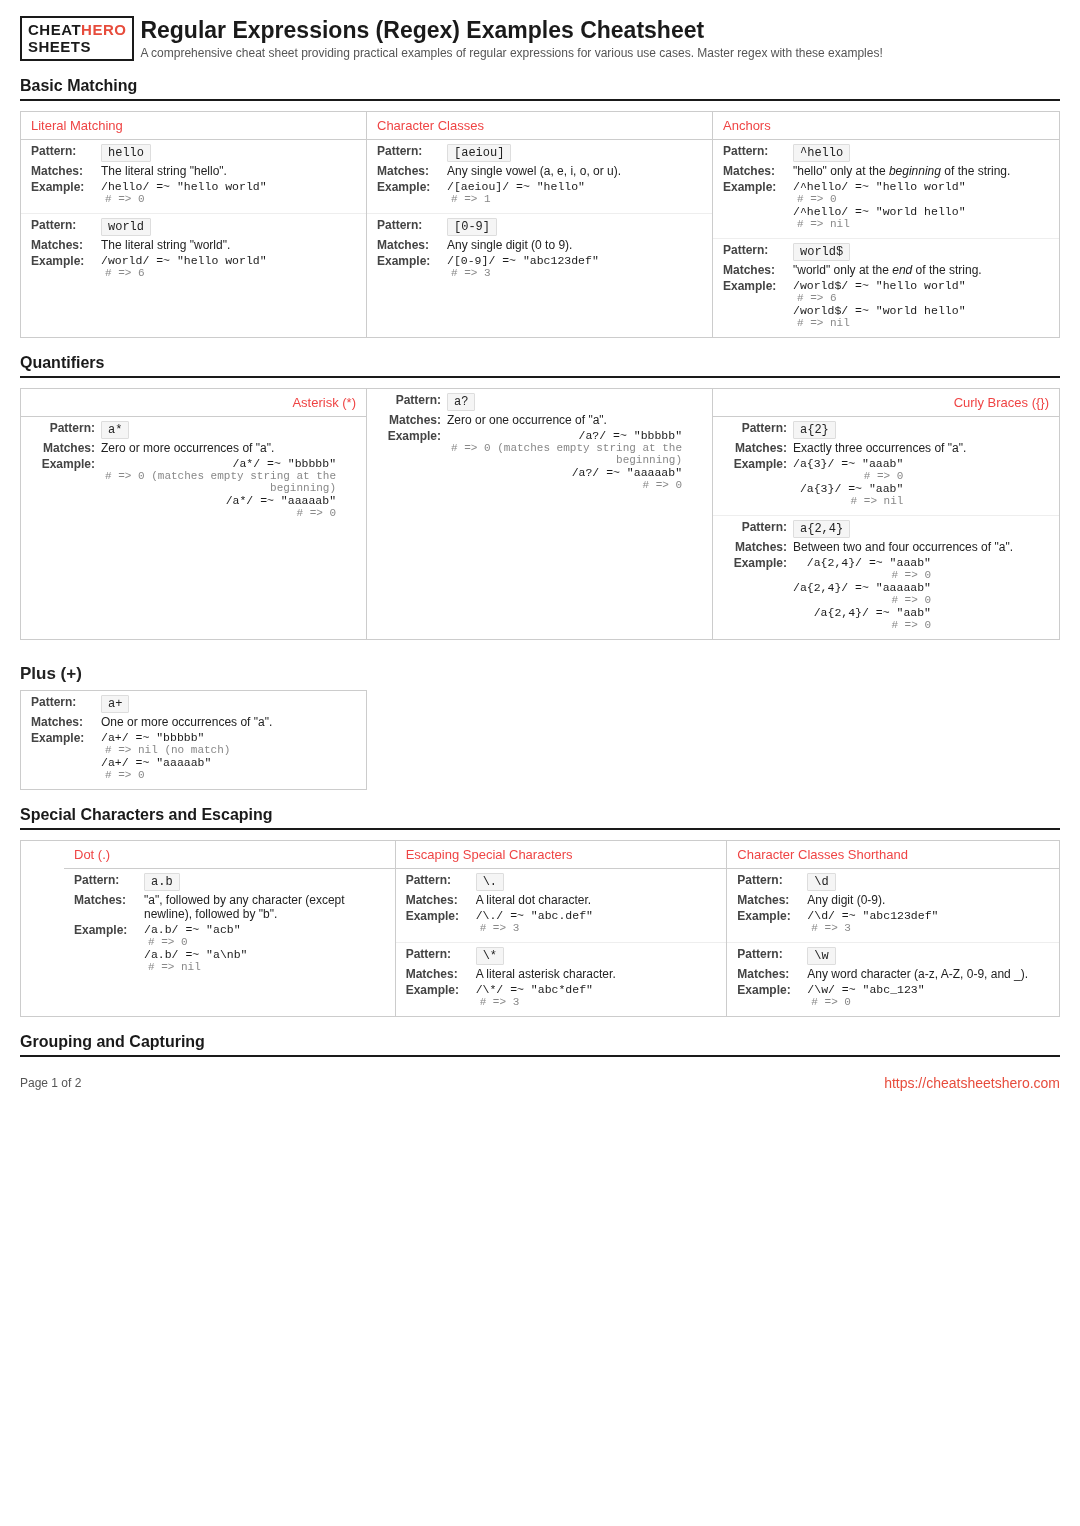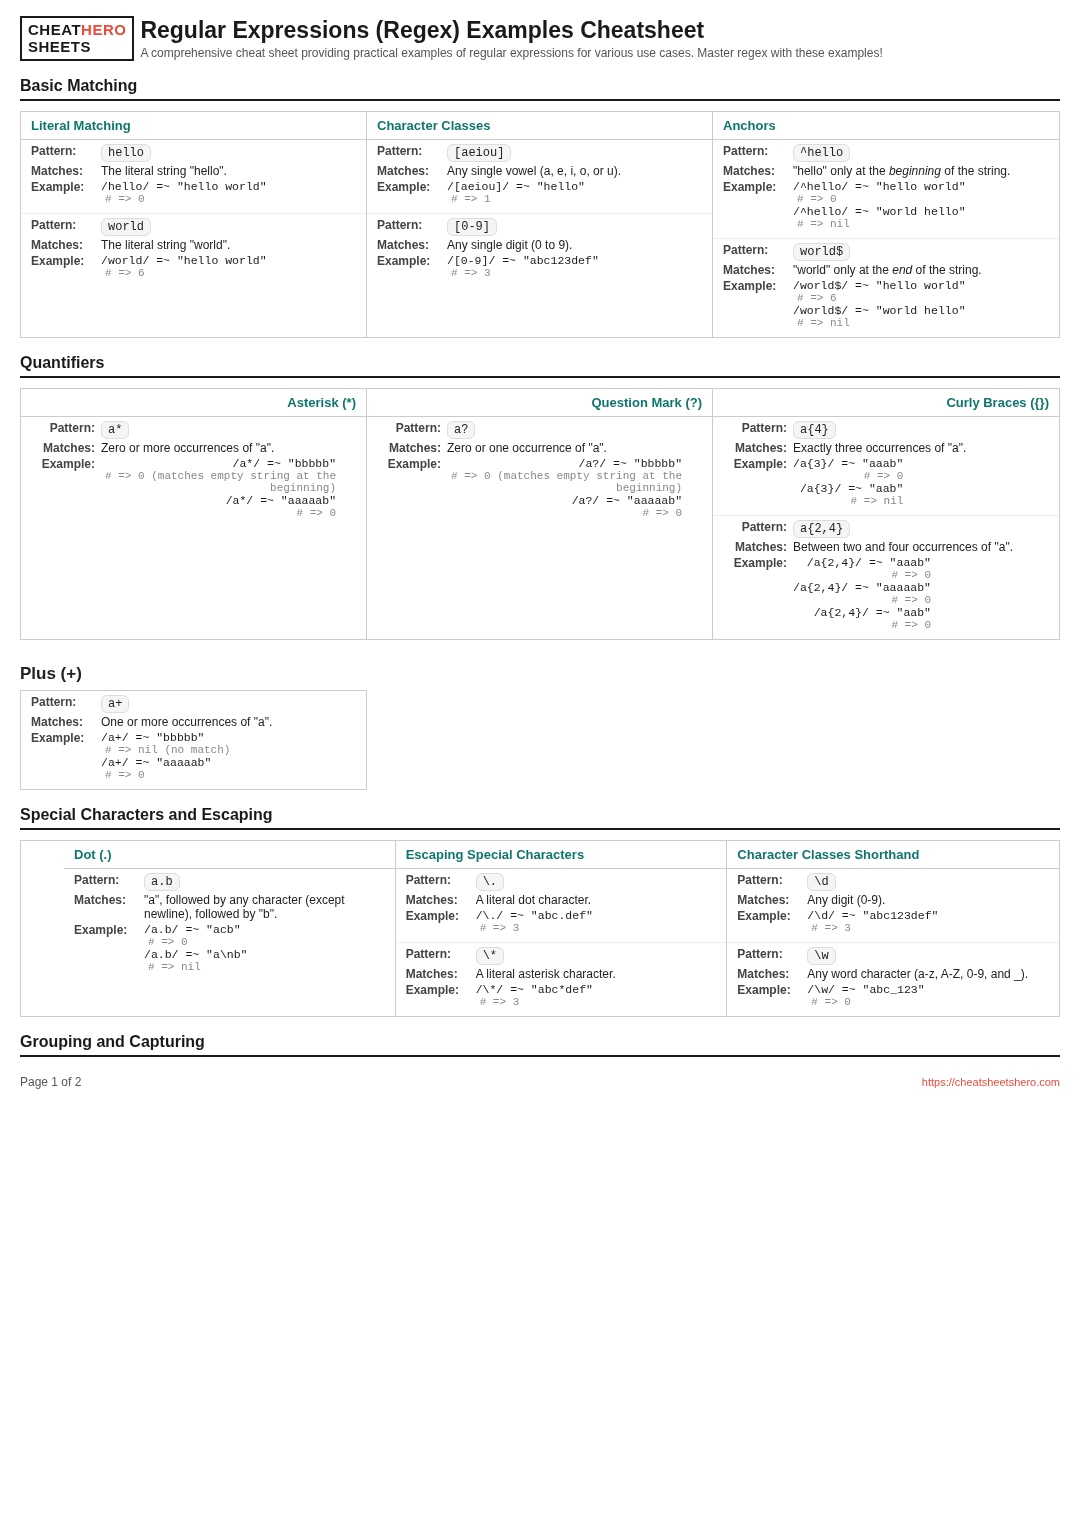--- a/index.html
+++ b/index.html
@@ -58,22 +58,22 @@
     }
     .col-block {
       border-right: 1px solid #ccc;
       padding: 0;
     }
     .col-block:last-child {
       border-right: none;
     }
     .col-title {
       font-size: 13px;
-      font-weight: 700;
-      color: #0f766e;
+      font-weight: 400;
+      color: #ef4444;
       padding: 6px 10px;
       border-bottom: 1px solid #ccc;
     }
     .entry {
       padding: 4px 10px 6px 10px;
       border-bottom: 1px solid #eee;
     }
     .entry:last-child {
       border-bottom: none;
     }
@@ -90,21 +90,21 @@
       font-size: 12px;
     }
     .entry-value {
       font-size: 12px;
       color: #222;
     }
     .code-box {
       display: inline-block;
       background: #f5f5f5;
       border: 1px solid #ddd;
-      border-radius: 6px;
+      border-radius: 1px;
       padding: 1px 6px;
       font-family: 'Courier New', monospace;
       font-size: 12px;
     }
     .code-comment {
       font-family: 'Courier New', monospace;
       font-size: 11px;
       color: #888;
       display: block;
       margin-left: 4px;
@@ -126,21 +126,21 @@
       display: flex;
       justify-content: space-between;
       align-items: center;
       margin-top: 18px;
       font-size: 12px;
       color: #555;
     }
     .footer a {
       color: #e74c3c;
       text-decoration: none;
-      font-size: 11px;
+      font-size: 14px;
     }
     .quant-grid {
       display: grid;
       grid-template-columns: 1fr 1fr 1fr;
       gap: 0;
       border: 1px solid #ccc;
       text-align: right;
     }
     .special-grid {
       display: grid;
@@ -311,21 +311,20 @@
           <span class="code-comment"># =&gt; 0 (matches empty string at the</span>
           <span class="code-comment" style="margin-left:12px;">beginning)</span>
           <span class="code-line">/a*/ =~ "aaaaab"</span>
           <span class="code-comment"># =&gt; 0</span>
         </span>
       </div>
     </div>
   </div>
 
   <div class="col-block">
-    <div class="col-title">Question Mark (?)</div>
     <div class="entry">
       <div class="entry-row">
         <span class="entry-label">Pattern:</span>
         <span class="code-box">a?</span>
       </div>
       <div class="entry-row">
         <span class="entry-label">Matches:</span>
         <span class="entry-value">Zero or one occurrence of "a".</span>
       </div>
       <div class="entry-row" style="align-items:flex-start;">
@@ -339,21 +338,21 @@
         </span>
       </div>
     </div>
   </div>
 
   <div class="col-block">
     <div class="col-title">Curly Braces ({})</div>
     <div class="entry">
       <div class="entry-row">
         <span class="entry-label">Pattern:</span>
-        <span class="code-box">a{4}</span>
+        <span class="code-box">a{2}</span>
       </div>
       <div class="entry-row">
         <span class="entry-label">Matches:</span>
         <span class="entry-value">Exactly three occurrences of "a".</span>
       </div>
       <div class="entry-row" style="align-items:flex-start;">
         <span class="entry-label">Example:</span>
         <span>
           <span class="code-line">/a{3}/ =~ "aaab"</span>
           <span class="code-comment"># =&gt; 0</span>

